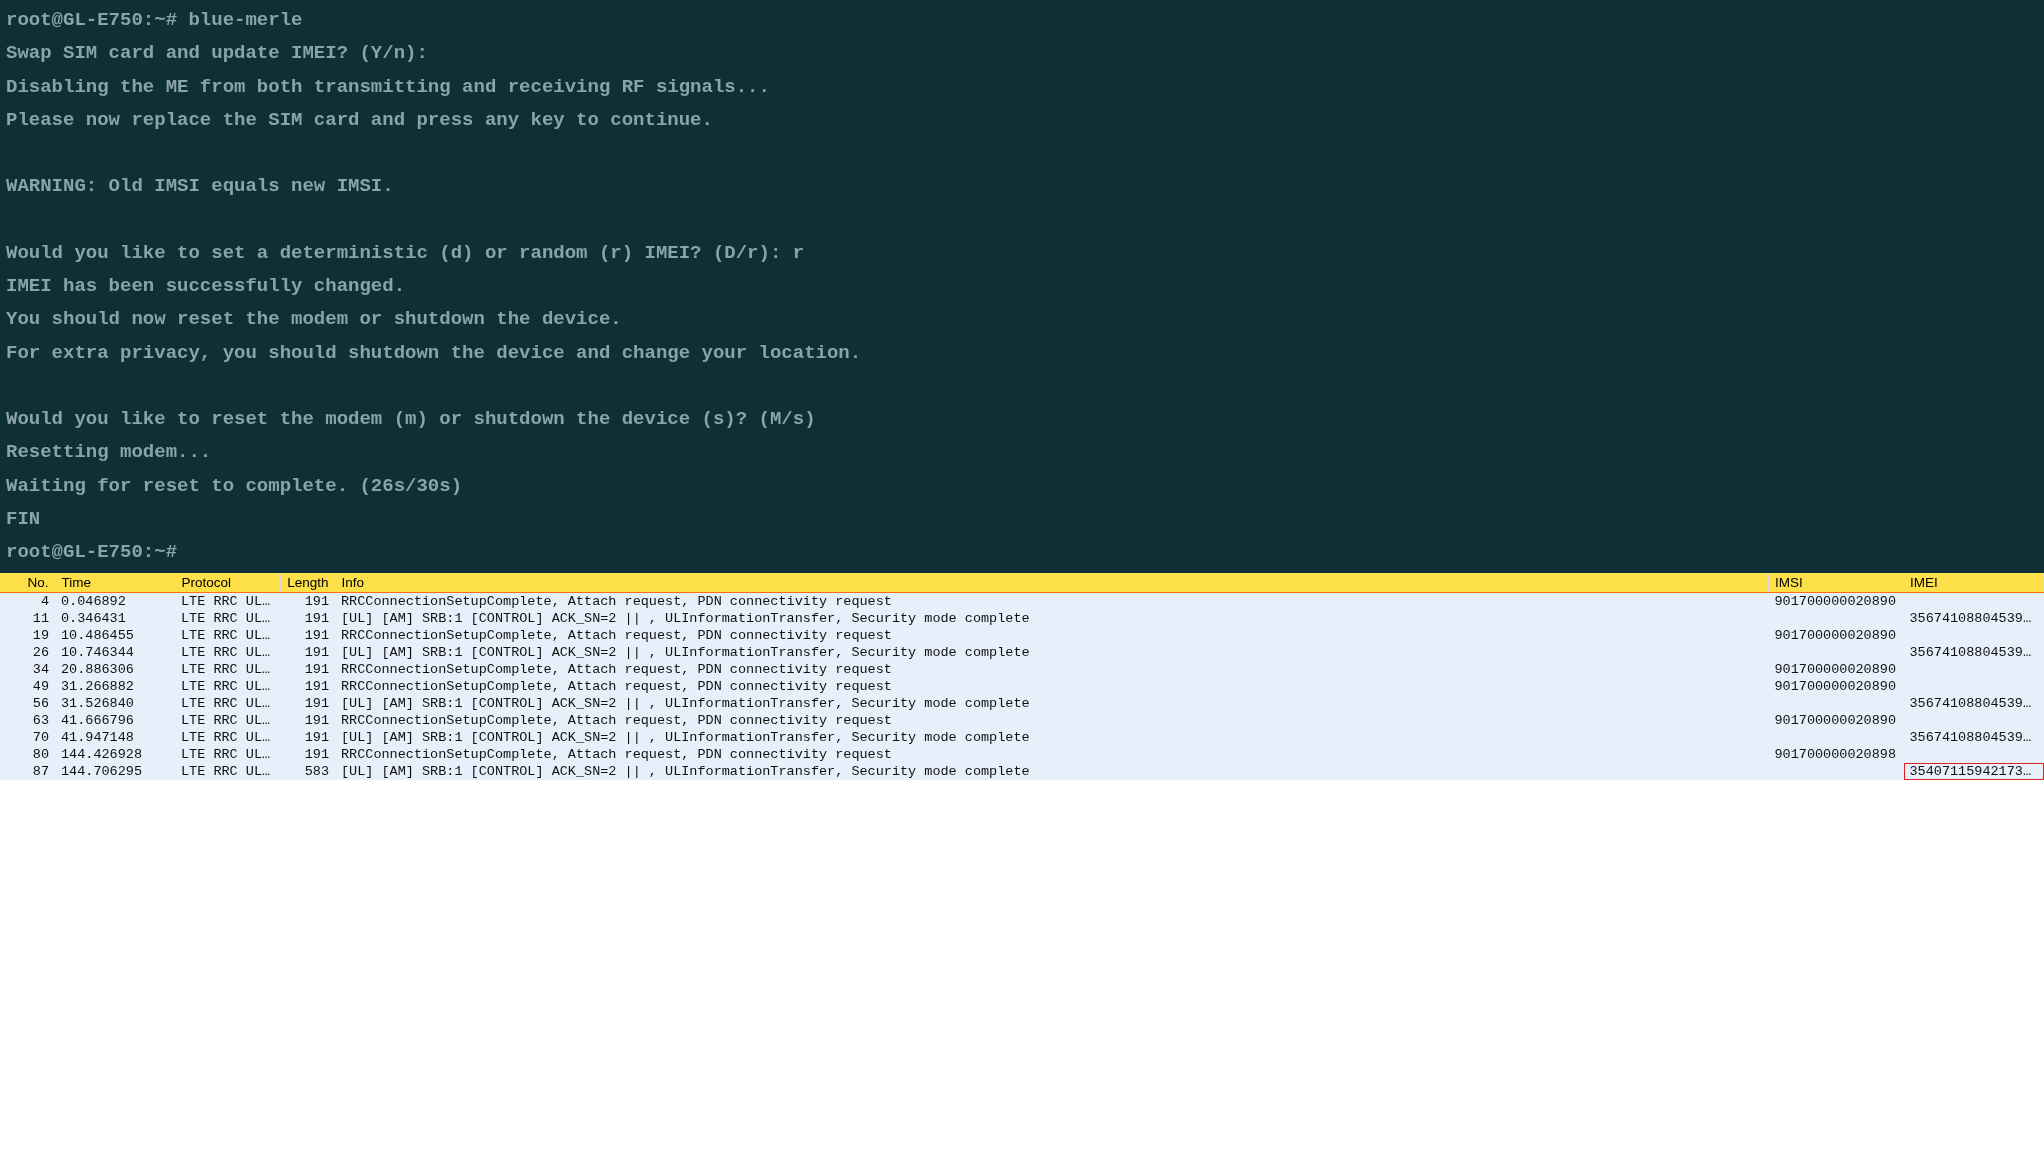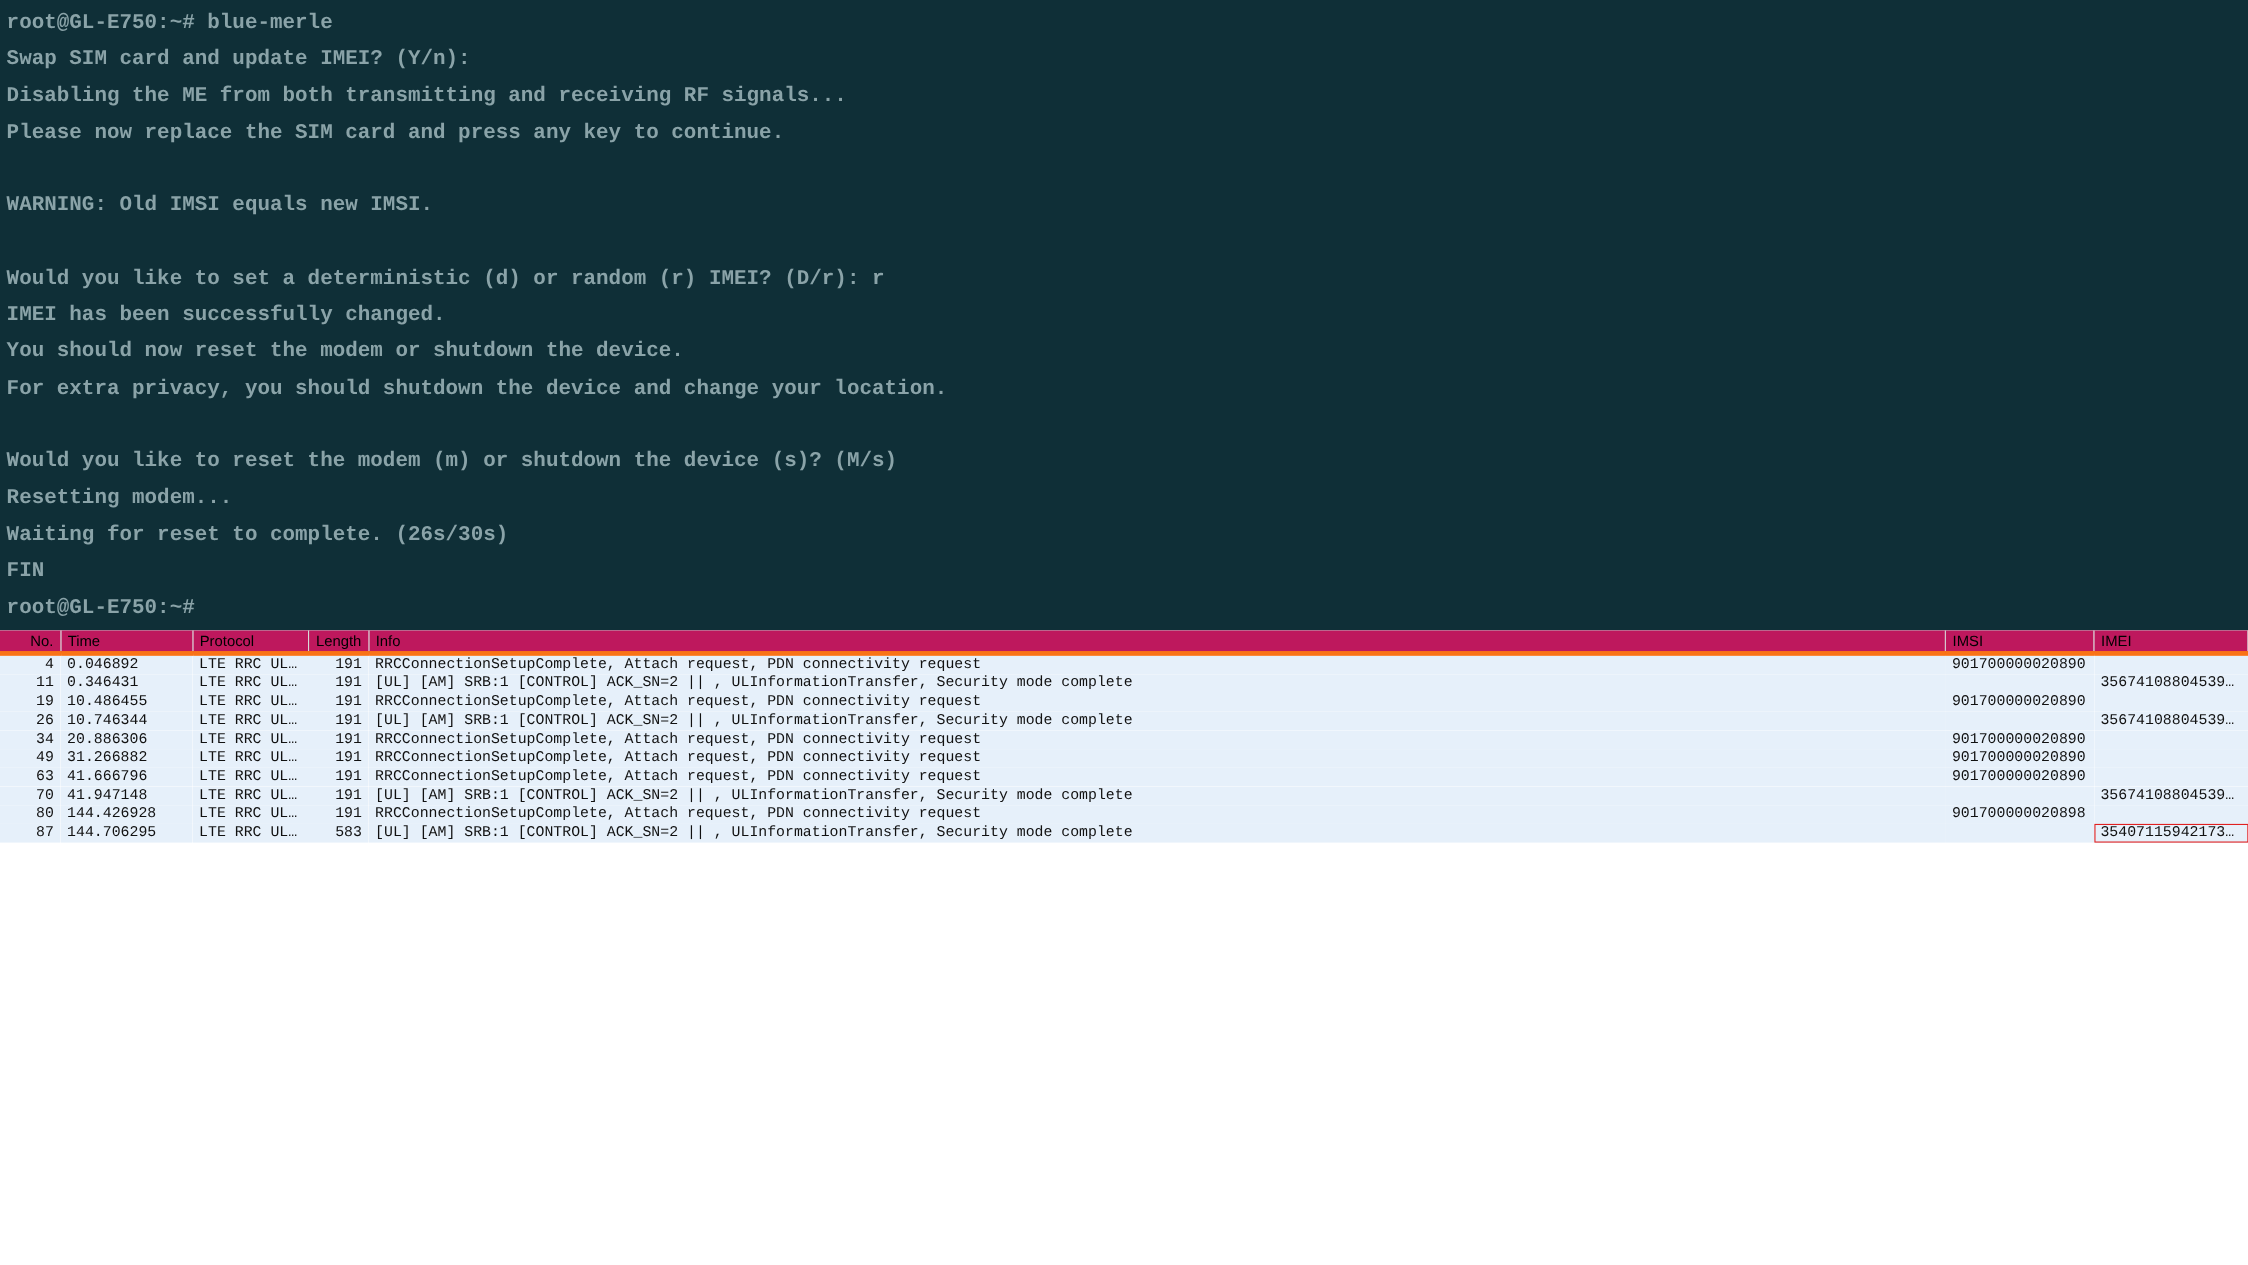--- a/index.html
+++ b/index.html
@@ -37,22 +37,22 @@
       font-size: 13.5px;
     }
     table {
       width: 100%;
       border-collapse: collapse;
       table-layout: fixed;
     }
     thead th {
       text-align: left;
       font-weight: normal;
-      background: #be185d;
-      border-bottom: 4px solid #f97316;
+      background: #fde047;
+      border-bottom: 1px solid #f97316;
       border-right: 1px solid #d8d8d8;
       padding: 2px 6px;
       color: #000;
       font-family: -apple-system, BlinkMacSystemFont, 'Segoe UI', Arial, sans-serif;
     }
     tbody td {
       padding: 1px 6px;
       color: #111;
       white-space: nowrap;
       overflow: hidden;
@@ -143,20 +143,29 @@
         <tr>
           <td class="col-no">49</td>
           <td class="col-time">31.266882</td>
           <td class="col-protocol">LTE RRC UL…</td>
           <td class="col-length">191</td>
           <td class="col-info">RRCConnectionSetupComplete, Attach request, PDN connectivity request</td>
           <td class="col-imsi">901700000020890</td>
           <td class="col-imei"></td>
         </tr>
         <tr>
+          <td class="col-no">56</td>
+          <td class="col-time">31.526840</td>
+          <td class="col-protocol">LTE RRC UL…</td>
+          <td class="col-length">191</td>
+          <td class="col-info"> [UL] [AM] SRB:1  [CONTROL]  ACK_SN=2        ||   , ULInformationTransfer, Security mode complete</td>
+          <td class="col-imsi"></td>
+          <td class="col-imei">3567410880453908</td>
+        </tr>
+        <tr>
           <td class="col-no">63</td>
           <td class="col-time">41.666796</td>
           <td class="col-protocol">LTE RRC UL…</td>
           <td class="col-length">191</td>
           <td class="col-info">RRCConnectionSetupComplete, Attach request, PDN connectivity request</td>
           <td class="col-imsi">901700000020890</td>
           <td class="col-imei"></td>
         </tr>
         <tr>
           <td class="col-no">70</td>

